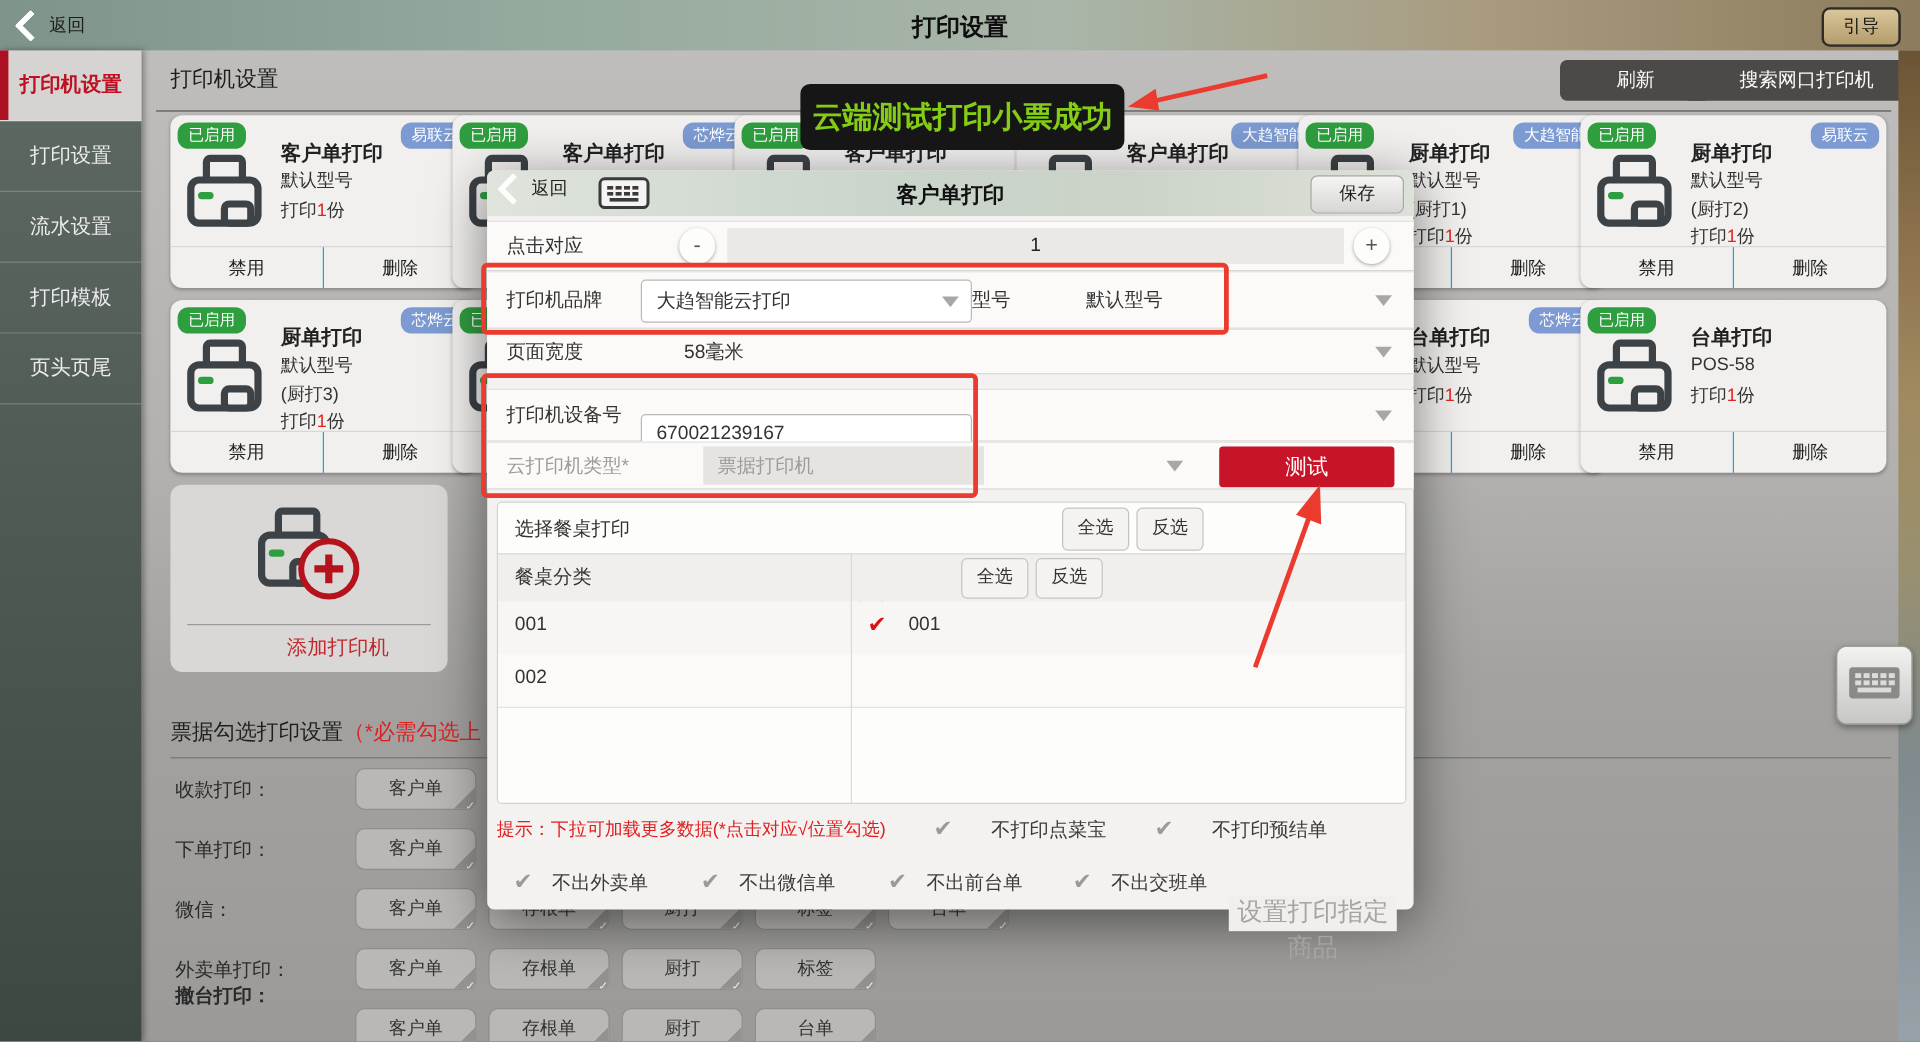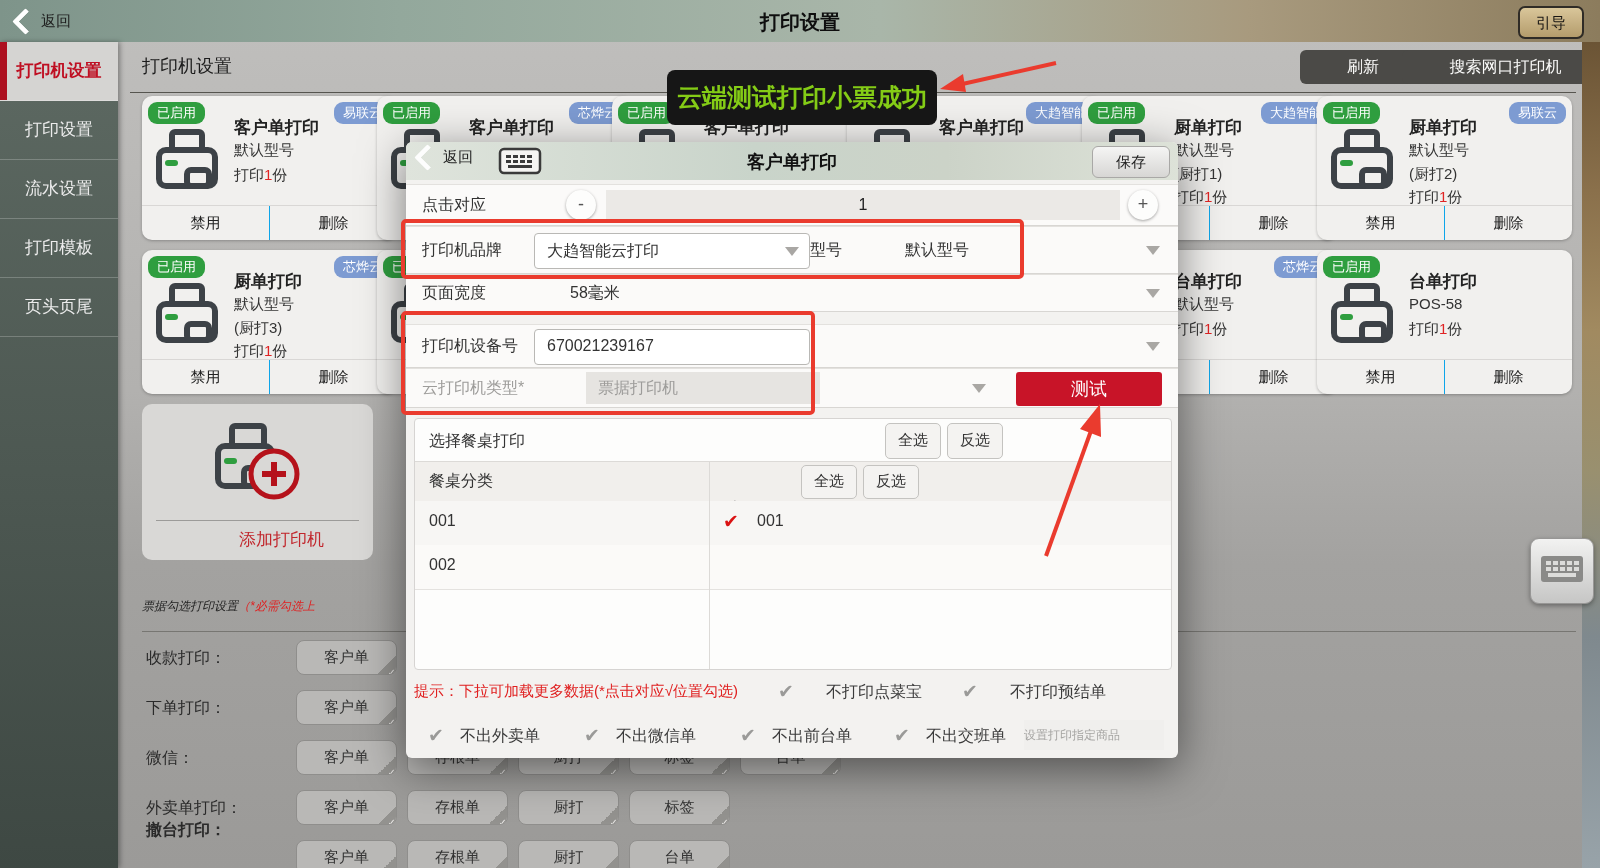--- a/index.html
+++ b/index.html
@@ -40,21 +40,21 @@
   .card-copies.shift{top:70px;}
   .red-num{color:#e02424;}
   .card-bar{position:absolute;left:0;right:0;bottom:0;height:34px;border-top:1px solid #d9d7d5;display:flex;}
   .card-bar .cell{flex:1;display:flex;align-items:center;justify-content:center;font-size:15px;color:#222;cursor:pointer;}
   .card-bar .cell + .cell{border-left:1px solid #0ea5e9;}
   .add-card{position:absolute;left:142px;top:404px;width:231px;height:156px;background:#d9d8d6;border-radius:10px;cursor:pointer;}
   .add-card .icn{position:absolute;left:66px;top:18px;}
   .add-line{position:absolute;left:14px;right:14px;top:116px;height:1px;background:#9c9b99;}
   .add-label{position:absolute;left:0;right:0;top:124px;text-align:center;font-size:17px;color:#c1272d;margin-left:48px;}
   
-  .tk-title{position:absolute;left:142px;top:598px;font-size:12px;color:#1f1f1f;white-space:nowrap;font-style:italic;}
+  .tk-title{position:absolute;left:142px;top:598px;font-size:18px;color:#1f1f1f;white-space:nowrap;}
   .tk-note{color:#e02020;}
   .tk-label{position:absolute;left:146px;font-size:16px;color:#2a2a2a;}
   .tk-btn{position:absolute;width:99px;height:33px;background:#b9b8b6;border:1px solid #8f8e8c;border-radius:8px;
     color:#333;font-size:15px;display:flex;align-items:center;justify-content:center;overflow:hidden;cursor:pointer;}
   .fold{position:absolute;right:-1px;bottom:-1px;width:20px;height:20px;background:linear-gradient(135deg,transparent 50%,#93928f 50%);}
   .fold::after{content:"✓";position:absolute;right:1px;bottom:-3px;font-size:10px;color:#eceae8;}
   
   .modal{position:absolute;left:406px;top:142px;width:772px;height:616px;background:#f3f2f0;border-radius:6px;
     box-shadow:0 10px 45px rgba(0,0,0,.5);z-index:10;}
   .m-head{position:absolute;left:0;top:0;right:0;height:38px;border-radius:6px 6px 0 0;
@@ -84,22 +84,22 @@
   .sm-btn{position:absolute;height:34px;width:54px;background:#f4f3f1;border:1px solid #c4c3c0;border-radius:5px;
     font-size:15px;color:#333;text-align:center;line-height:32px;cursor:pointer;}
   .ph{position:absolute;font-size:16px;color:#333;}
   .subhead{position:absolute;left:0;right:0;top:42px;height:40px;background:#f1efec;border-top:1px solid #dcdad7;border-bottom:1px solid #dcdad7;}
   .trow{position:absolute;left:0;right:0;height:44px;border-bottom:1px solid #e4e2df;background:#f7f6f4;}
   .vline{position:absolute;left:294px;top:42px;bottom:0;width:1px;background:#dcdad7;}
   .chk{font-size:19px;font-weight:bold;color:#9a9a98;position:absolute;}
   .chk-red{font-size:19px;font-weight:bold;color:#da1212;position:absolute;}
   .opt{position:absolute;font-size:16px;color:#3a3a3a;}
   .hint{position:absolute;left:8px;top:540px;font-size:15px;color:#e02020;}
-  .goods-btn{position:absolute;left:618px;top:578px;width:140px;height:30px;background:#f0efed;
-    color:#a5a4a2;font-size:12px;line-height:30px;cursor:pointer;}
+  .goods-btn{position:absolute;left:618px;top:604px;width:140px;height:30px;background:#f0efed;
+    color:#a5a4a2;font-size:21px;text-align:center;line-height:30px;cursor:pointer;}
   
   .tooltip{position:absolute;left:667px;top:70px;width:270px;height:55px;background:#161616;border-radius:8px;
     color:#84cc16;font-size:25px;font-weight:bold;display:flex;align-items:center;justify-content:center;z-index:20;}
   .ann-rect{position:absolute;border:4px solid #ea3b2e;border-radius:5px;z-index:30;pointer-events:none;}
   #arrows{position:absolute;left:0;top:0;z-index:31;pointer-events:none;}
   
   .wall-strip{position:absolute;left:1582px;top:42px;width:18px;height:826px;
     background:linear-gradient(180deg,#6b5435 0%,#8a704b 18%,#a18a60 35%,#99906f 52%,#7f898e 72%,#98a3a9 100%);}
   .kbd-float{position:absolute;left:1530px;top:538px;width:62px;height:64px;border-radius:9px;
     background:linear-gradient(180deg,#f2f2f1,#c6c6c5);border:1px solid #979695;box-shadow:0 2px 5px rgba(0,0,0,.35);
@@ -434,21 +434,21 @@
     </div>
 
     <div class="mrow" style="top:132px;height:36px;">
       <span class="mlabel" style="top:8px;">页面宽度</span>
       <span class="mval" style="left:164px;top:8px;">58毫米</span>
       <span class="dd" style="right:18px;top:14px;"></span>
     </div>
 
     <div class="mrow" style="top:182px;height:42px;">
       <span class="mlabel" style="top:11px;">打印机设备号</span>
-      <div class="select" style="top:4px;">
+      <div class="select" style="top:20px;">
         <span class="txt">670021239167</span>
       </div>
       <span class="dd" style="right:18px;top:17px;"></span>
     </div>
 
     <div class="mrow" style="top:226px;height:38px;">
       <span class="mlabel dim" style="top:9px;">云打印机类型*</span>
       <div class="gray-field" style="left:180px;top:3px;width:222px;height:32px;">
         <span>票据打印机</span>
       </div>

